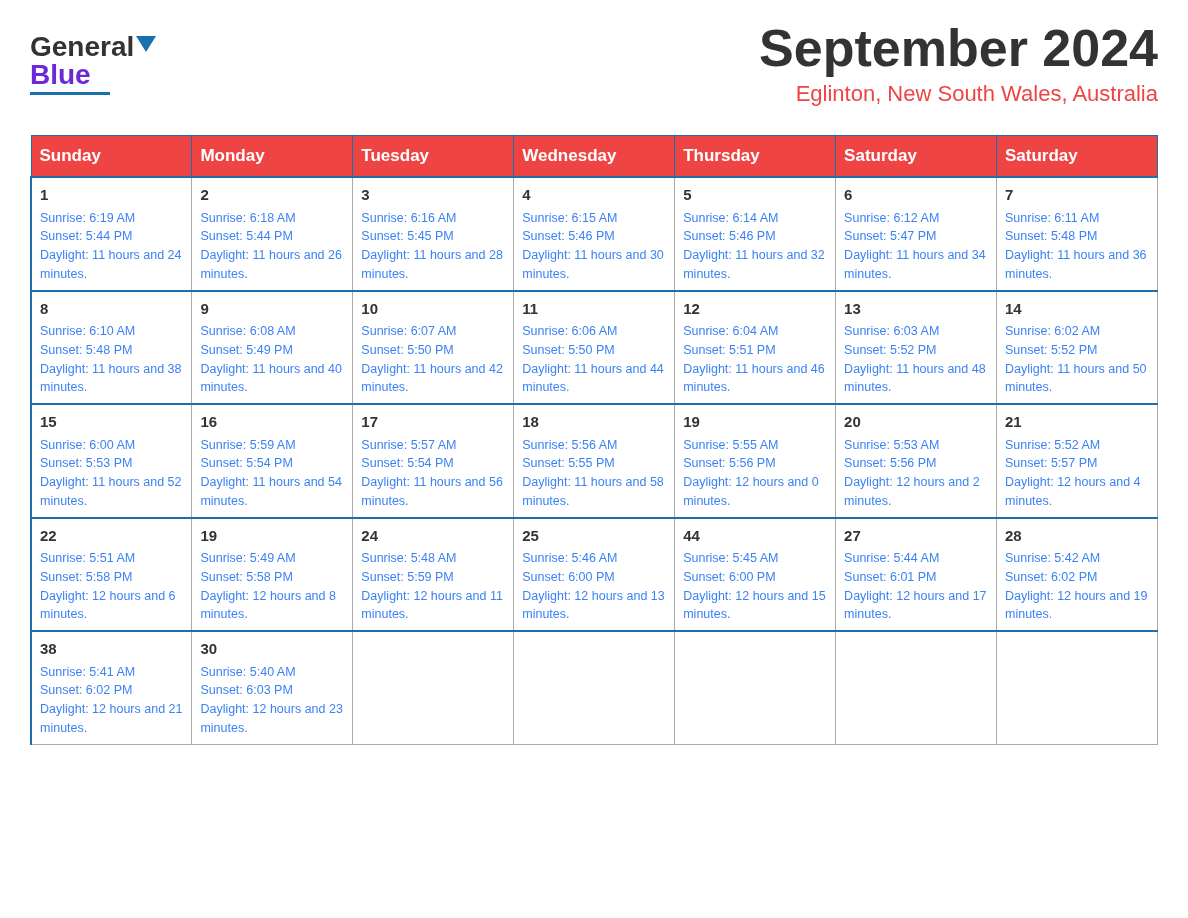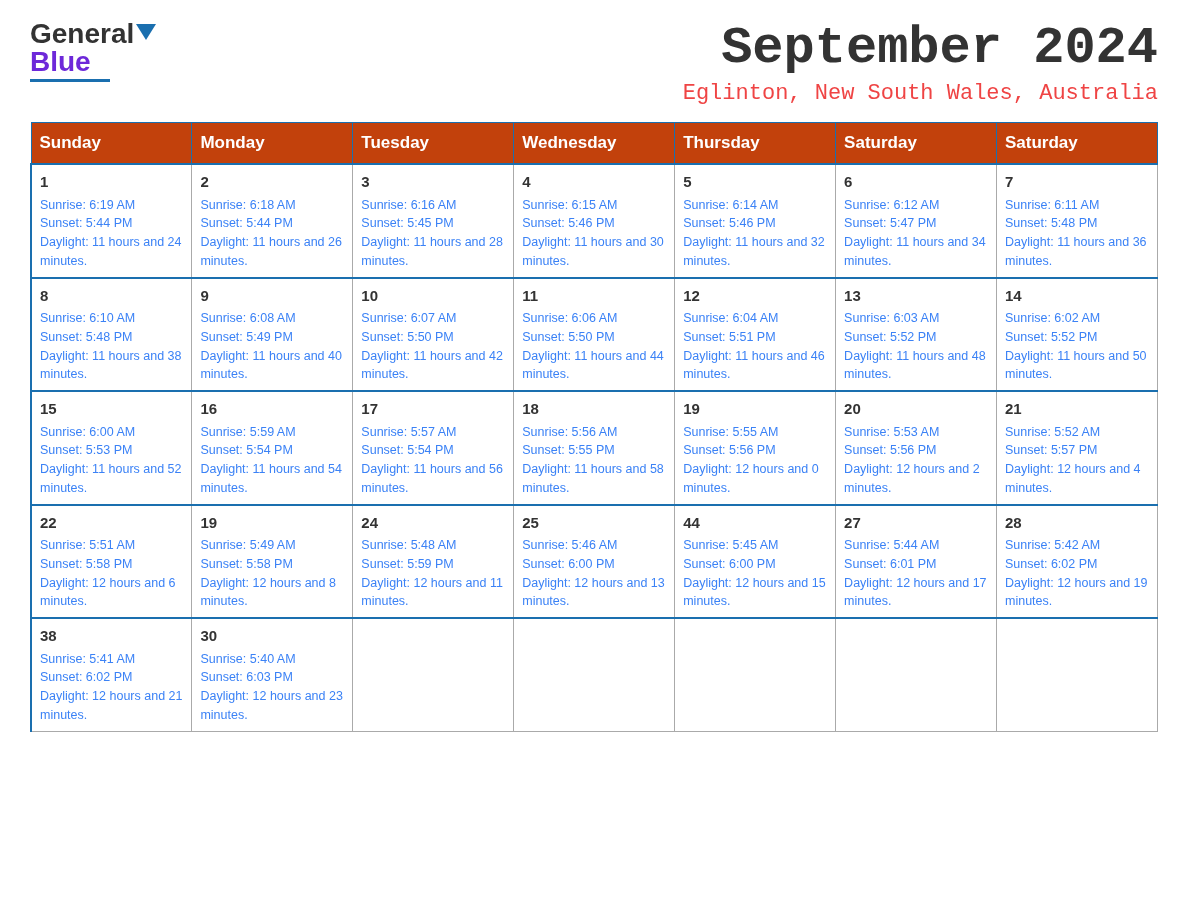--- a/index.html
+++ b/index.html
@@ -7,22 +7,22 @@
       font-family: Arial, sans-serif;
       background: #fff;
       color: #333;
       width: 1188px;
       min-height: 918px;
       padding: 20px 30px;
     }
     .header-area {
       display: flex;
       justify-content: space-between;
-      align-items: flex-start;
-      margin-bottom: 16px;
+      align-items: center;
+      margin-bottom: 28px;
       gap: 16px;
     }
     .logo-area {
       display: flex;
       flex-direction: column;
       align-items: flex-start;
     }
     .logo-text {
       font-size: 28px;
       font-weight: bold;
@@ -45,40 +45,39 @@
       top: -4px;
     }
     .logo-line {
       width: 80px;
       height: 3px;
       background: #1a6faf;
       margin-top: 3px;
     }
     .title-area {
       text-align: right;
-      font-family: Liberation Mono, monospace;
     }
     .month-title {
       font-size: 52px;
       font-weight: bold;
       color: #333;
       line-height: 1.1;
     }
     .location-title {
       font-size: 22px;
       color: #ef4444;
       margin-top: 4px;
     }
     table {
       width: 100%;
       border-collapse: collapse;
       table-layout: fixed;
     }
     thead th {
-      background: #c2410c;
+      background: #ef4444;
       color: #fff;
       font-size: 17px;
       font-weight: bold;
       padding: 10px 8px;
       text-align: left;
       border: 1px solid #1a6faf;
     }
     tbody td {
       border: 1px solid #aaa;
       vertical-align: top;

